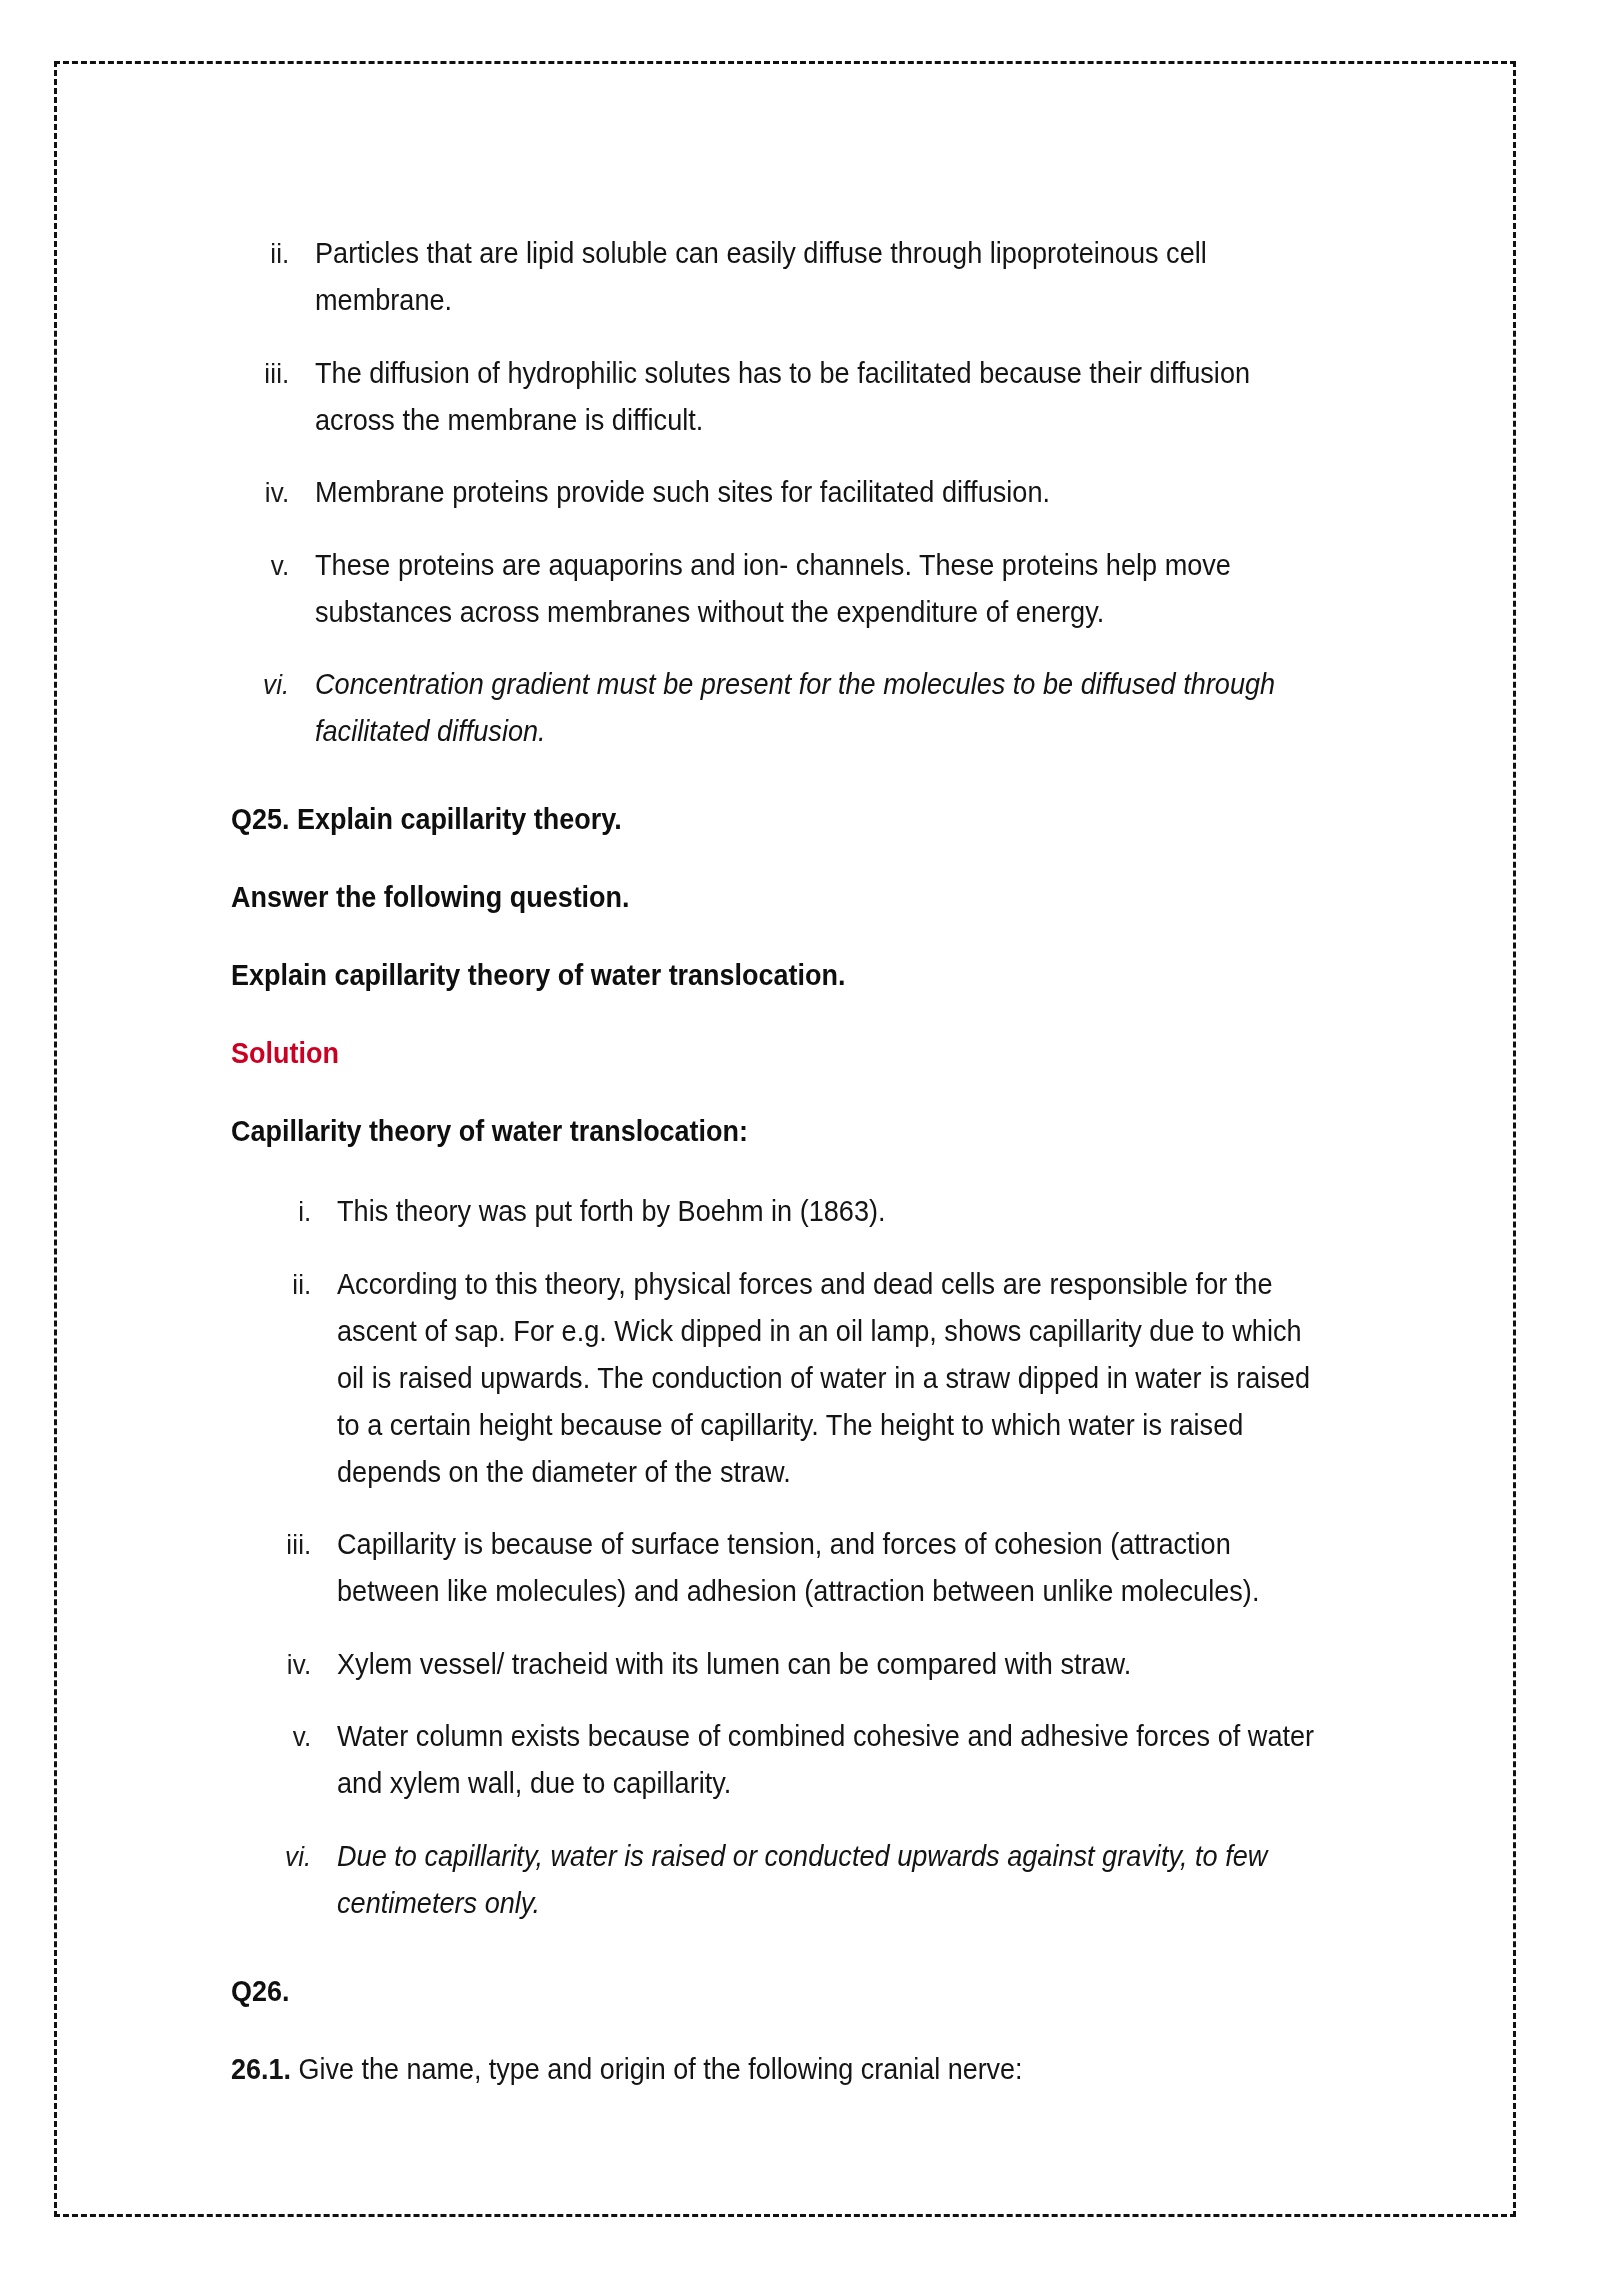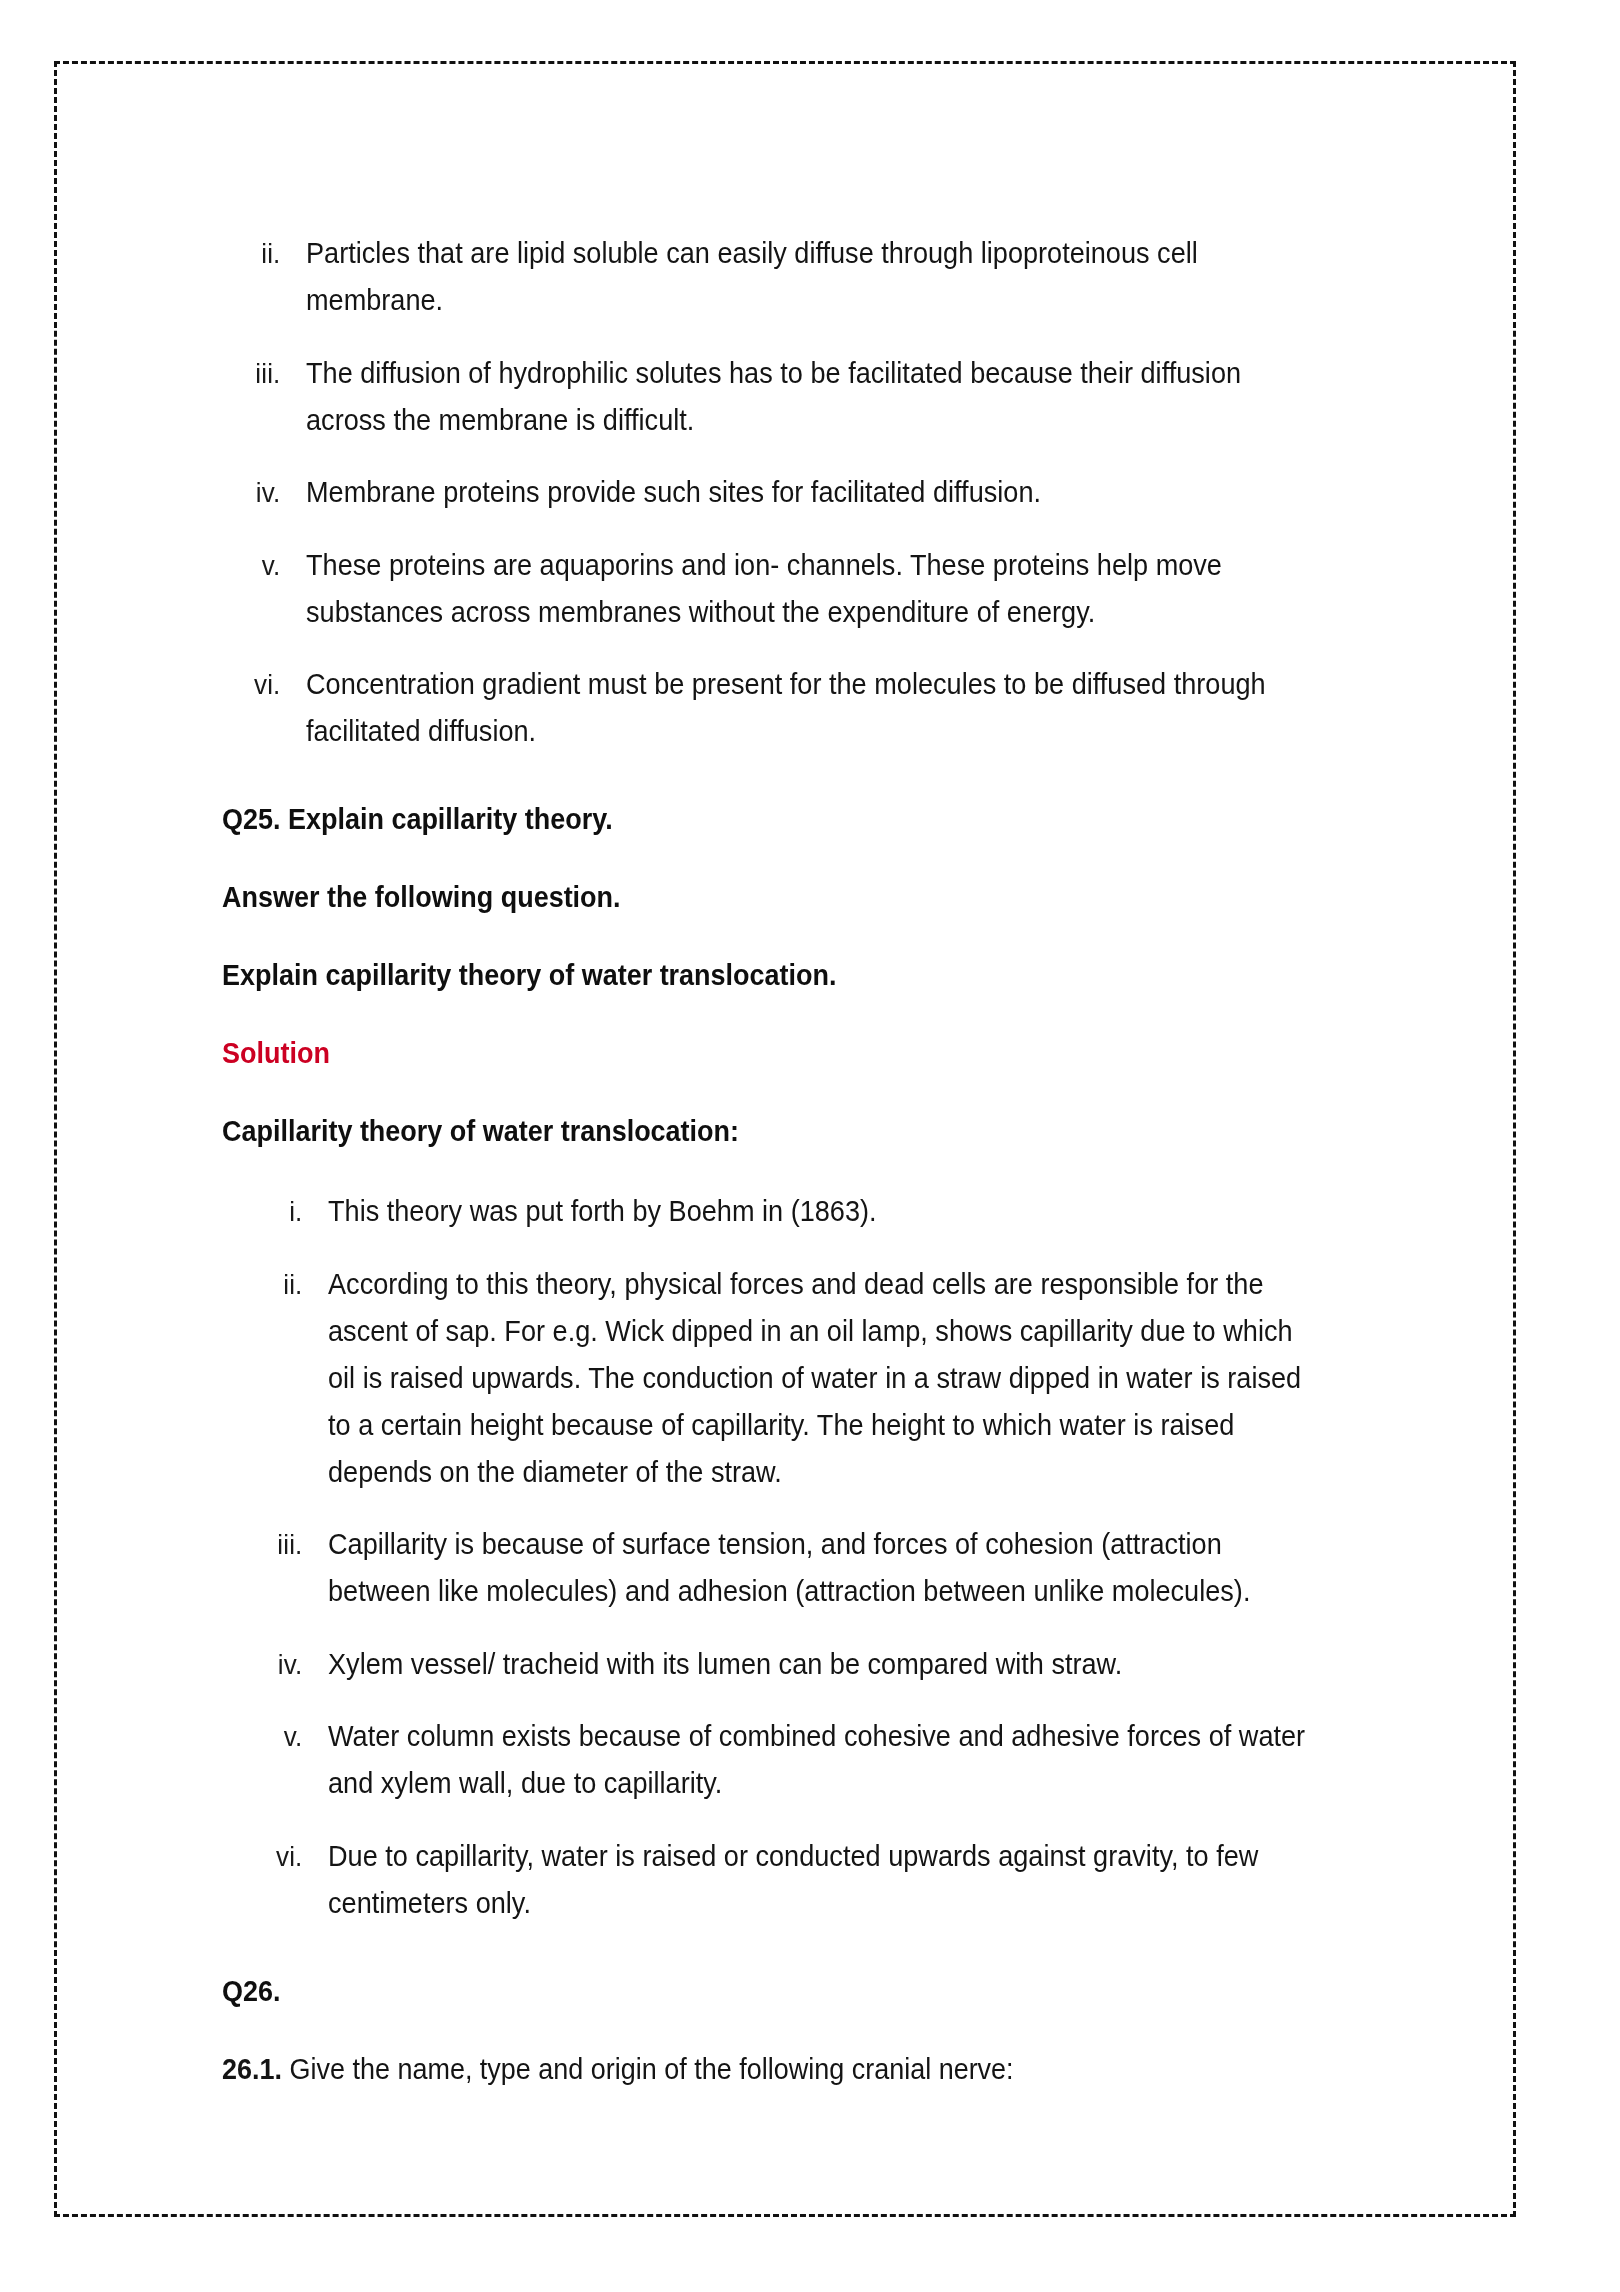--- a/index.html
+++ b/index.html
@@ -22,37 +22,37 @@
     left: 54px;
     top: 61px;
     width: 1462px;
     height: 2156px;
     border: 3.9px dashed #111111;
     box-sizing: border-box;
   }
 
   #content {
     position: absolute;
-    left: 222px;
+    left: 231px;
     top: 230px;
     width: 1161px;
   }
 
   
   .rlist {
     list-style: none;
     margin: 0;
     padding: 0;
   }
   .rlist > li {
     display: flex;
     align-items: flex-start;
     margin: 0 0 25.5px 0;
   }
-  .rlist > li:last-child { margin-bottom: 0; }
+  .rlist > li:last-child { margin-bottom: 0; font-style: italic; }
 
   .rnum {
     flex: 0 0 auto;
     width: 76px;
     text-align: right;
     padding-right: 27.4px;
     box-sizing: border-box;
     font-size: 28px;
     line-height: 47px;
     letter-spacing: 0.2px;

